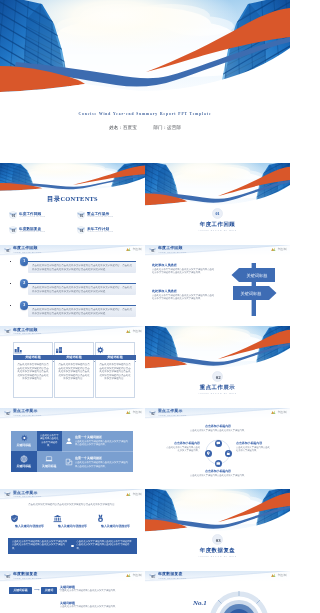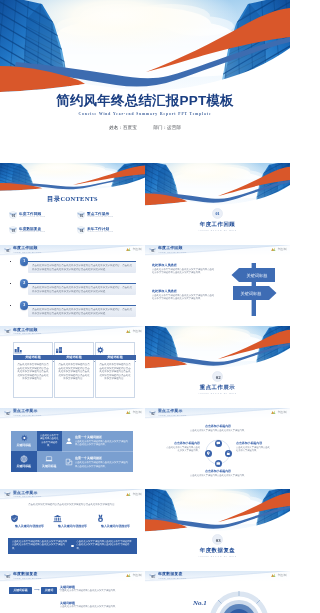--- a/index.html
+++ b/index.html
@@ -354,21 +354,20 @@
  </symbol>
 </defs>
 </svg>
 
 <div class="deck">
 
 <div class="cover">
   <svg class="bg" width="290" height="96" viewBox="0 0 290 96">
         <use href="#banner" width="290" height="96"></use>
       </svg>
-  <div class="ttl">简约风年终总结汇报PPT模板</div>
   <div class="sub">Concise Wind Year-end Summary Report PPT Template</div>
   <div class="meta">
     <span>姓名：百度宝</span>
     <span class="gap"></span>
     <span>部门：运营部</span>
   </div>
 </div>
 
 <div class="row">
   <div class="half">

